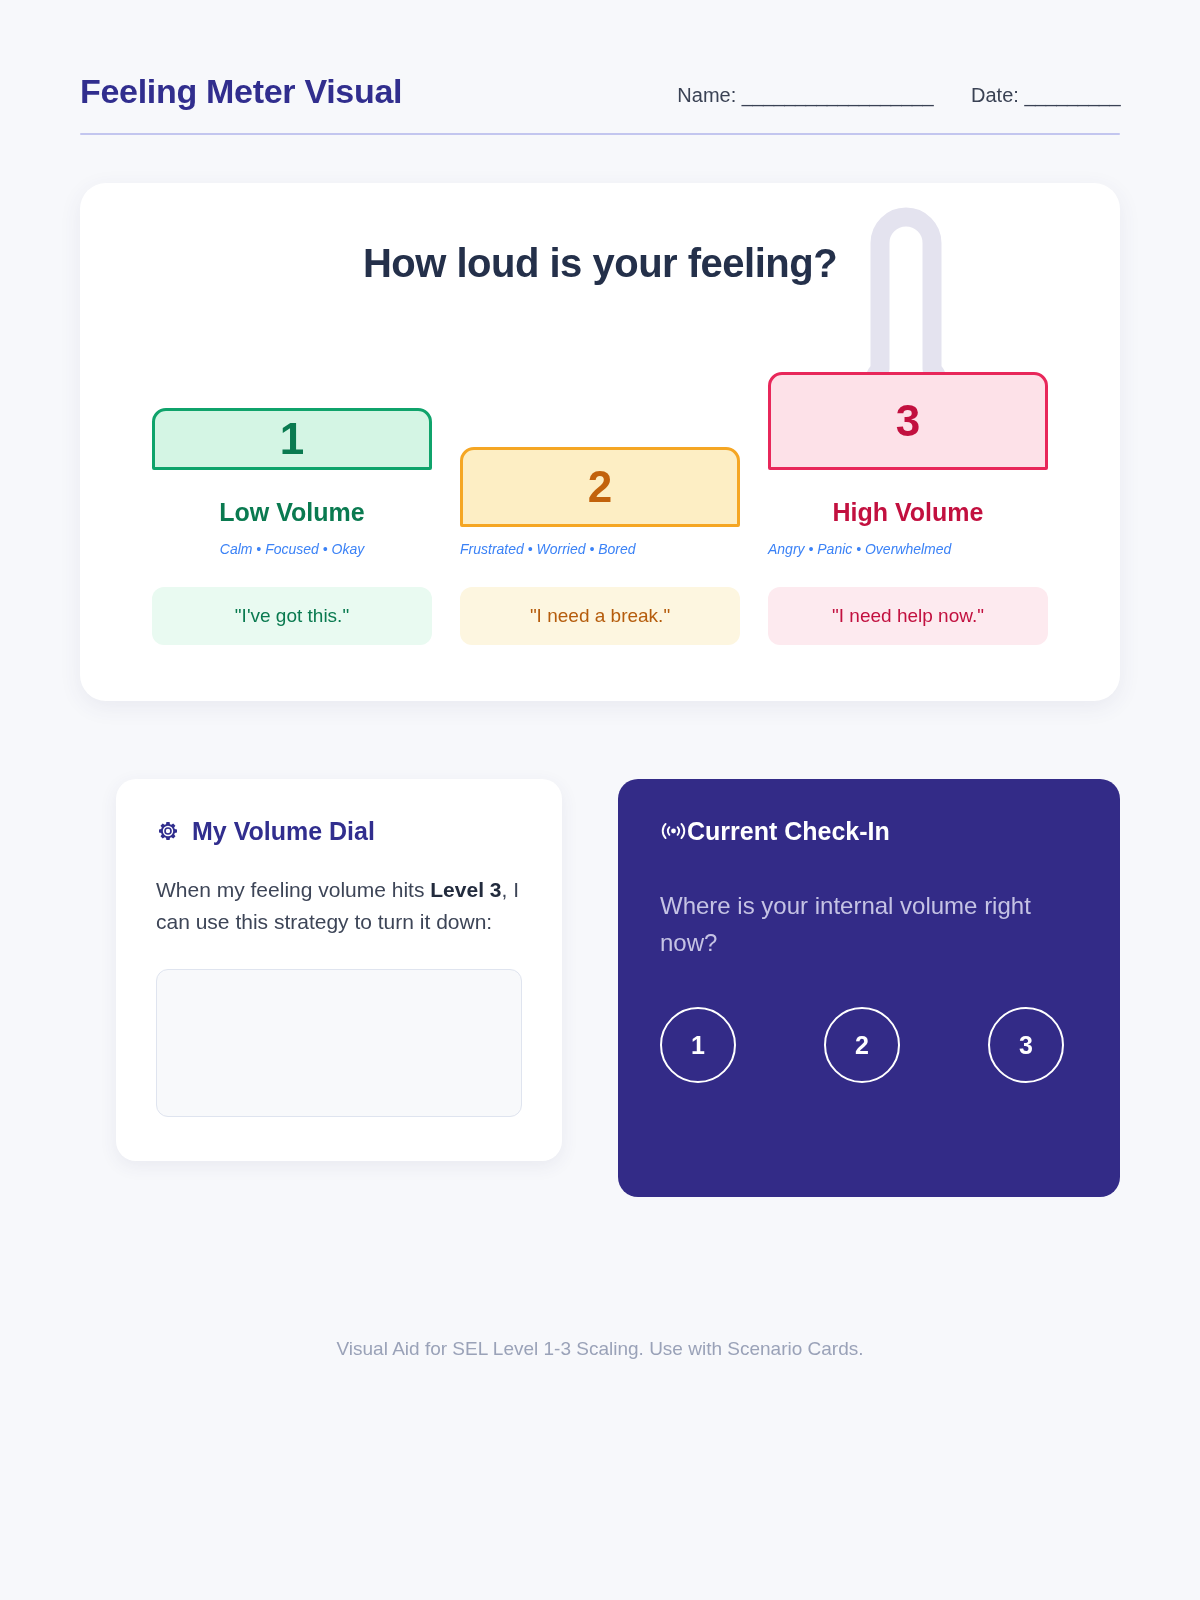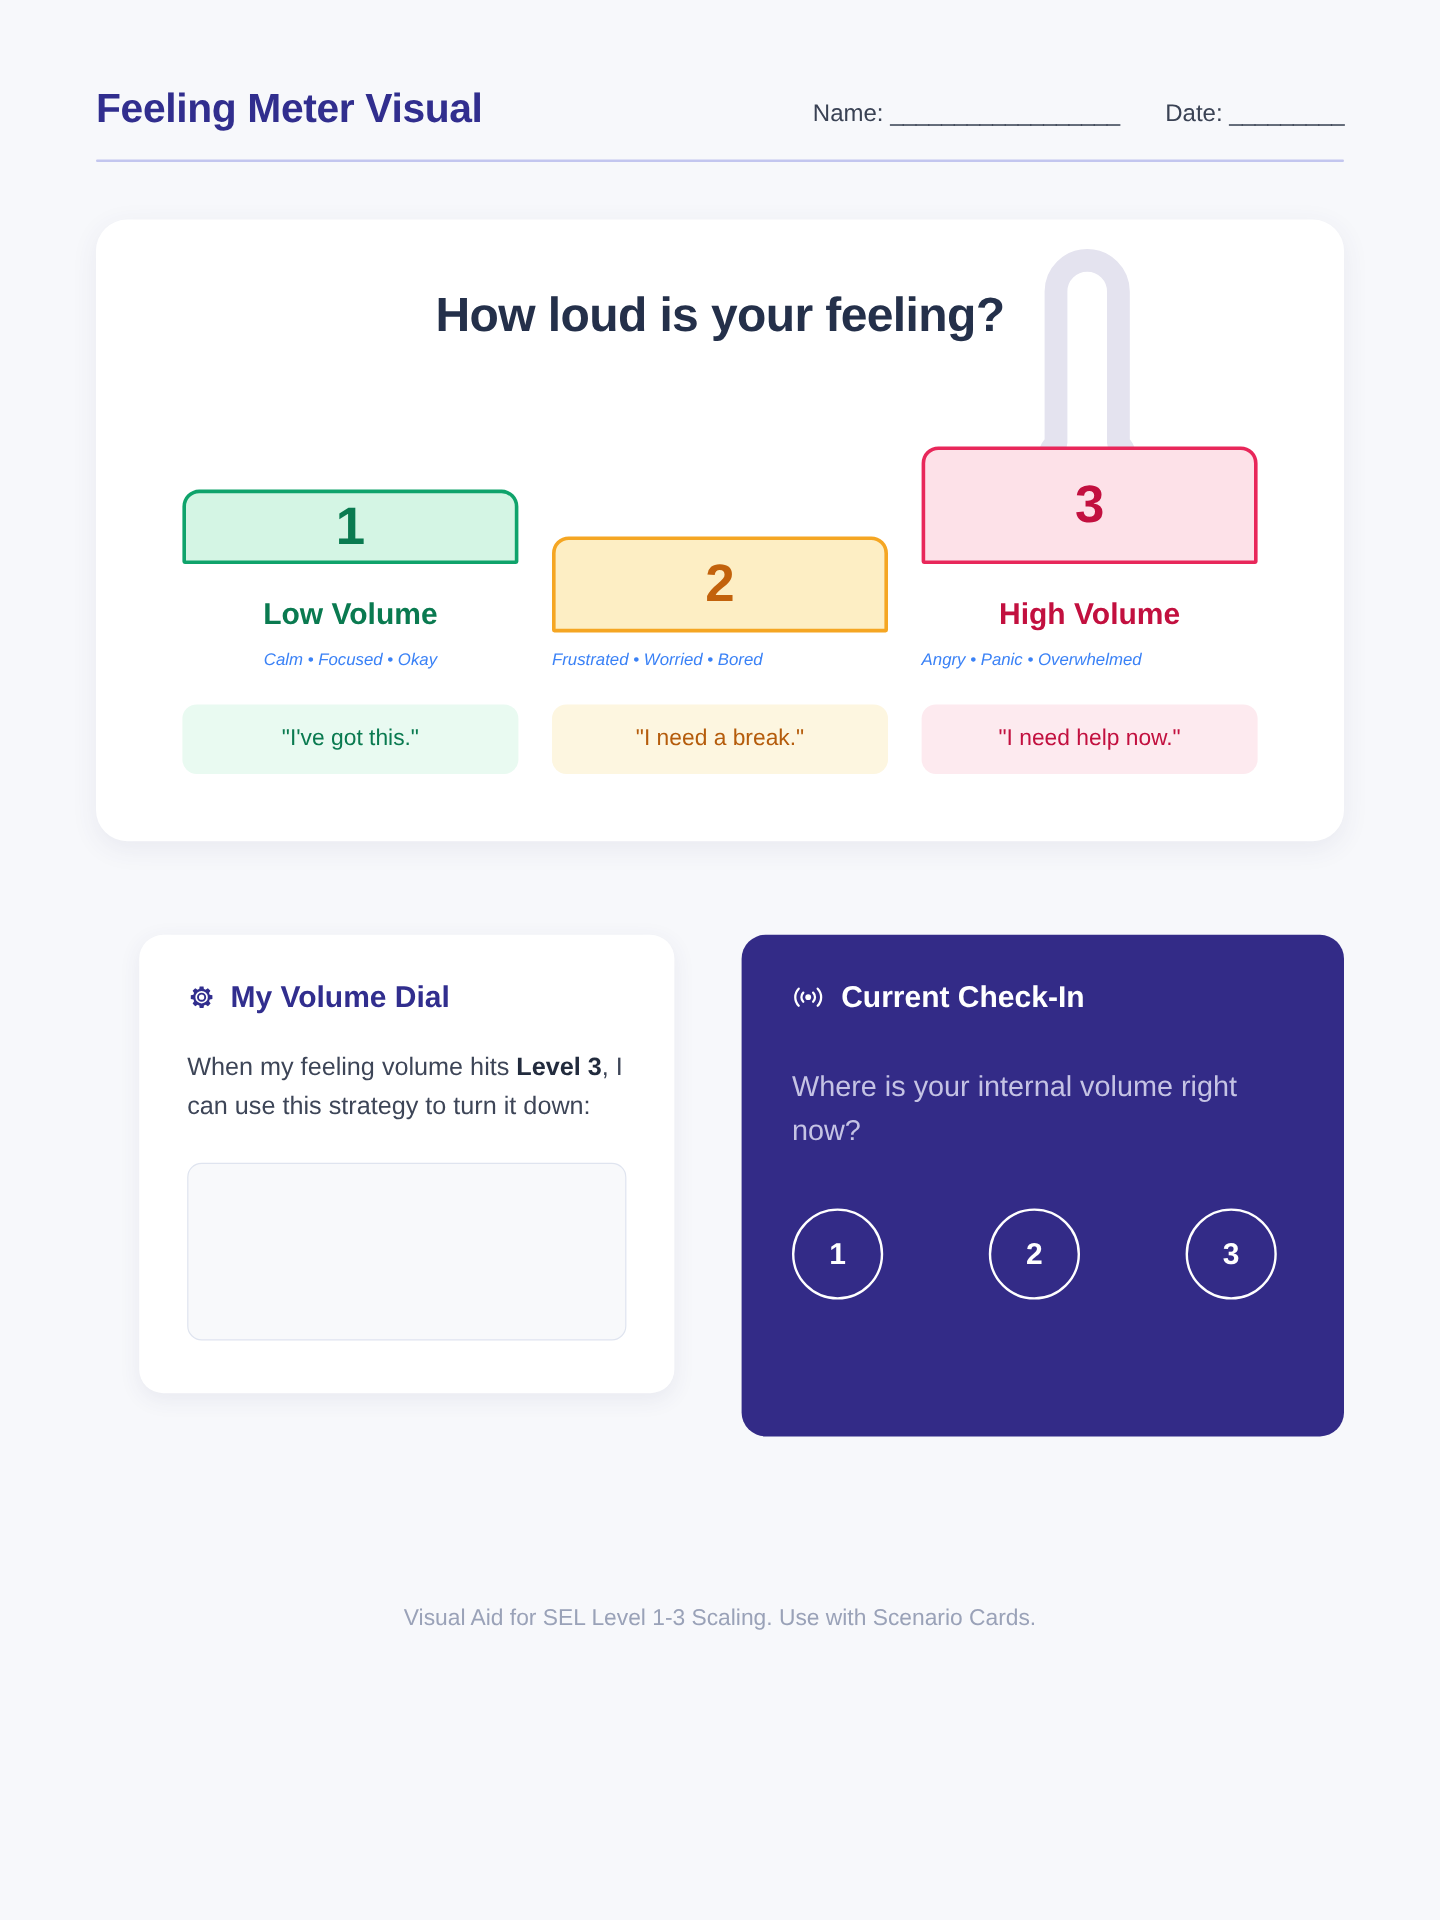--- a/index.html
+++ b/index.html
@@ -181,21 +181,21 @@
 
   .checkin-card {
     background: #332b87;
     border-radius: 20px;
     padding: 38px 42px 50px 42px;
     min-height: 418px;
   }
   .checkin-title {
     display: flex;
     align-items: center;
-    gap: 14px;
+    gap: 0;
     font-size: 25px;
     font-weight: bold;
     color: #ffffff;
   }
   .signal-icon { width: 27px; height: 22px; display: block; }
 
   .checkin-prompt {
     margin-top: 41px;
     font-size: 24px;
     line-height: 1.55;

